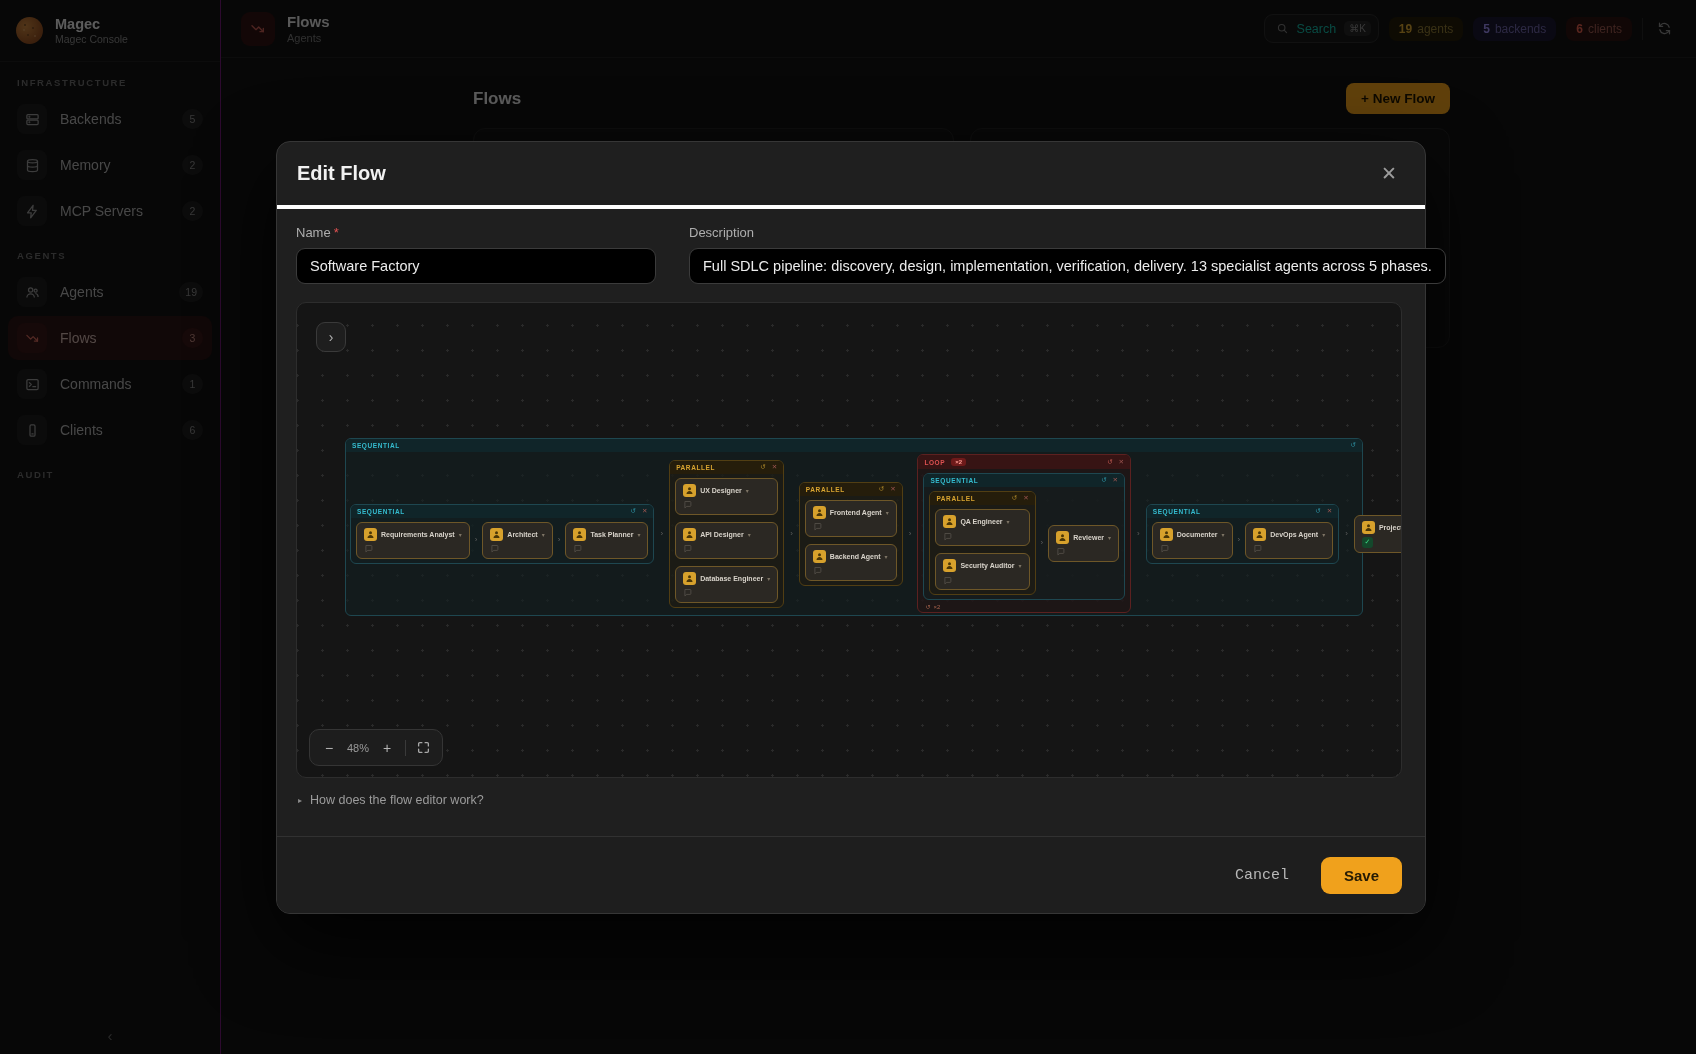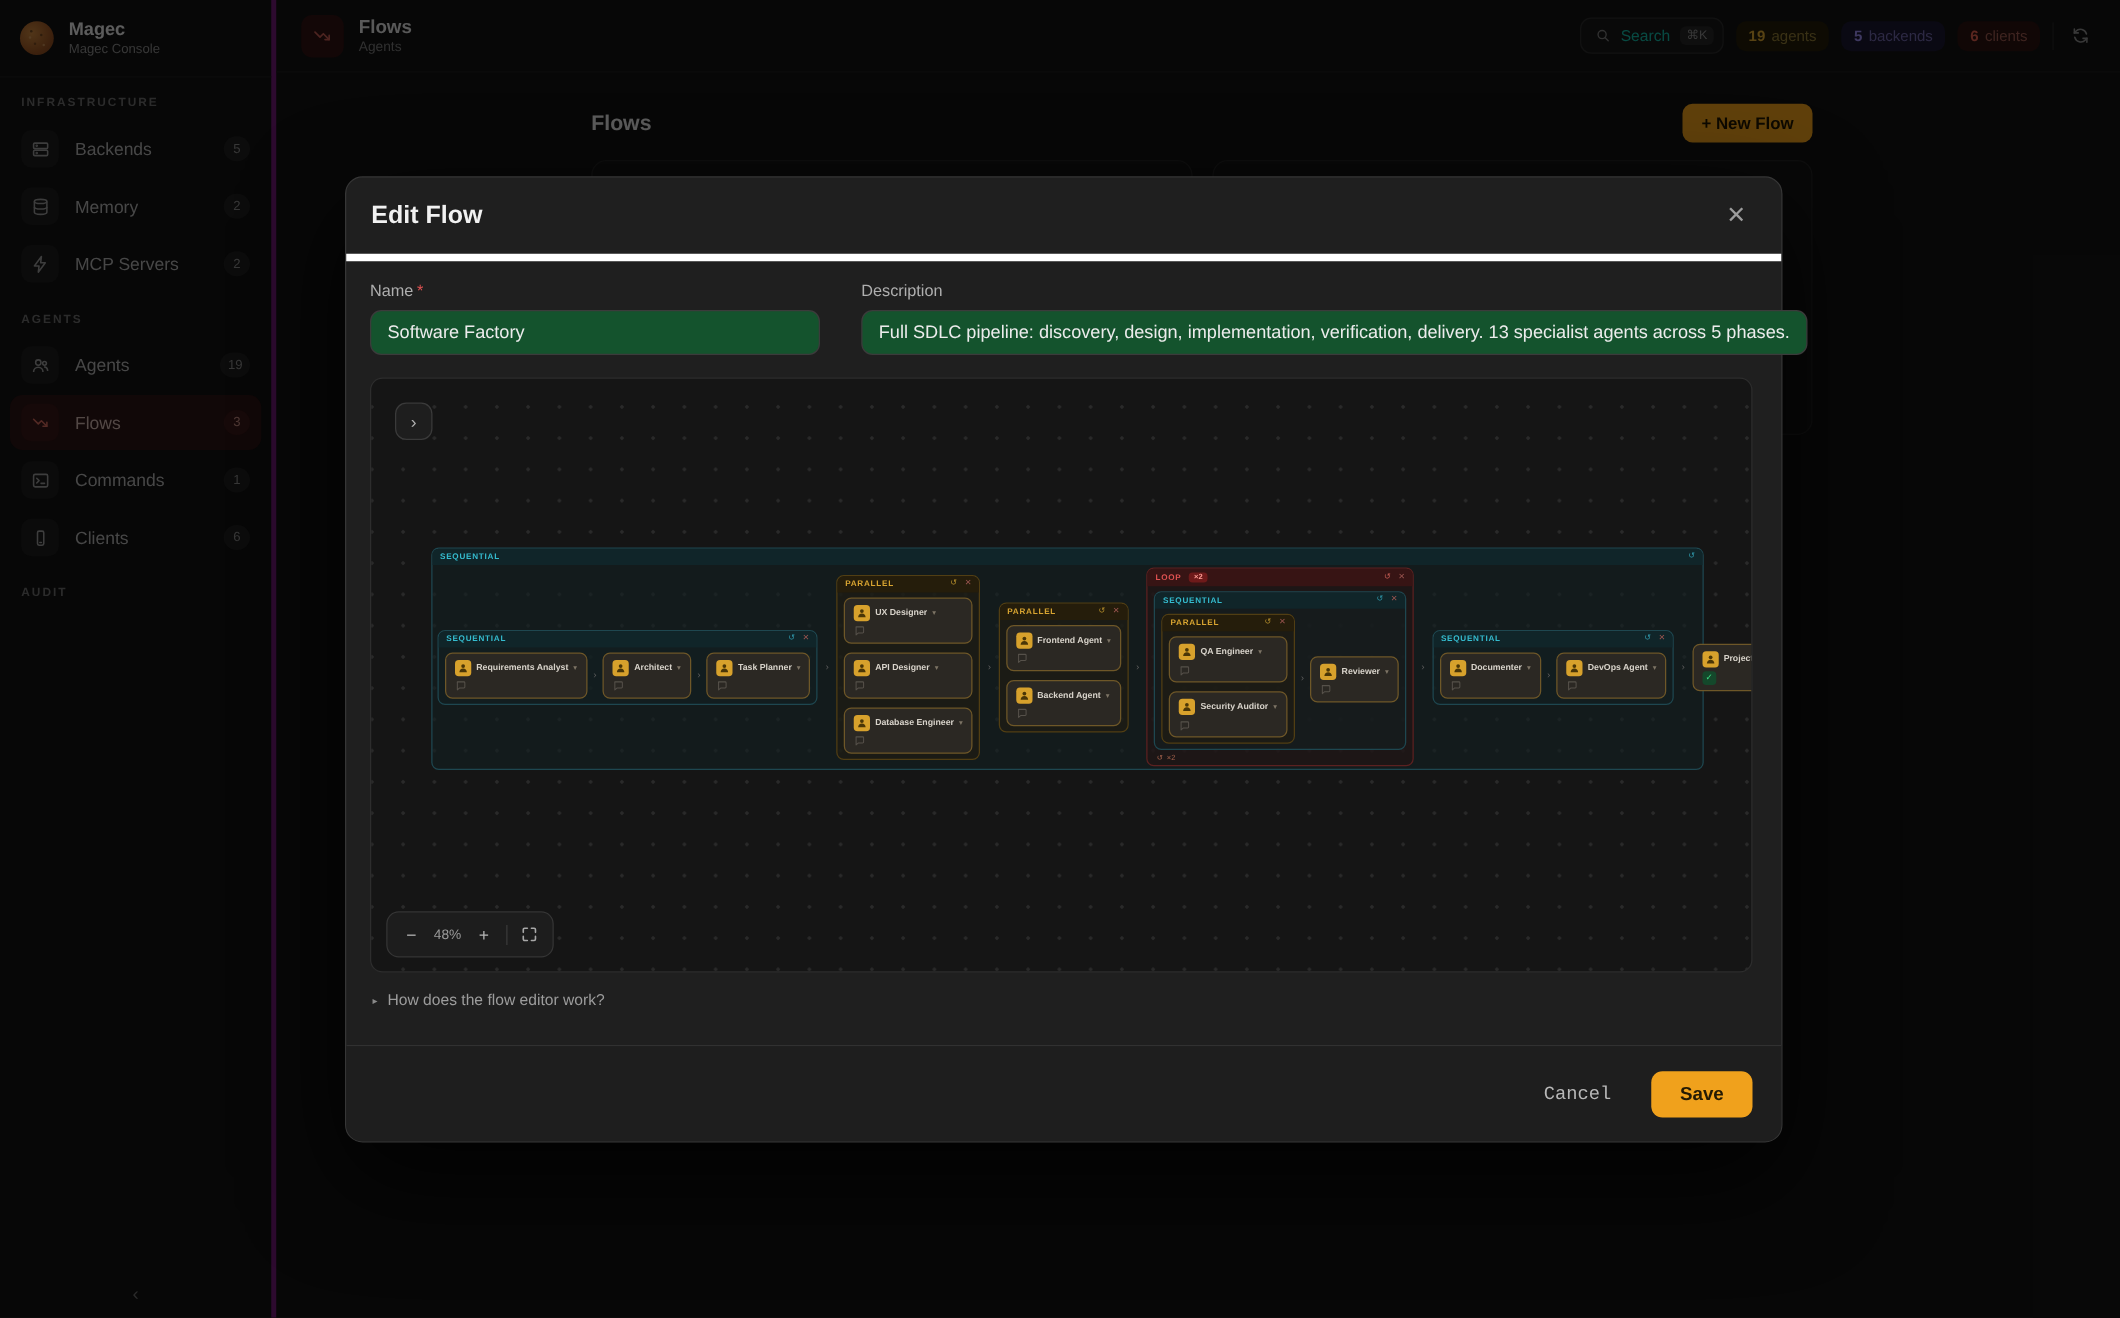--- a/index.html
+++ b/index.html
@@ -2,21 +2,21 @@
 <html><head>
 <meta charset="utf-8">
 <style>
   * { margin:0; padding:0; box-sizing:border-box; }
   html,body { width:1696px; height:1054px; overflow:hidden; }
   body { background:#131313; font-family:"Liberation Sans","DejaVu Sans",sans-serif; position:relative; }
   svg { display:block; }
 
   
   .app { position:absolute; inset:0; display:flex; z-index:1; }
-  .sidebar { width:221px; background:#121212; border-right:4px solid #701a75; position:relative; flex-shrink:0; }
+  .sidebar { width:221px; background:#121212; border-right:1px solid #701a75; position:relative; flex-shrink:0; }
   .brand { display:flex; align-items:center; gap:12px; padding:15px 16px 16px; }
   .logo { width:27px; height:27px; border-radius:50%; flex-shrink:0;
           background:radial-gradient(circle at 35% 35%, #c9853e, #9a5524 62%, #7c421c); position:relative; }
   .logo::after { content:""; position:absolute; width:2px; height:2px; border-radius:50%; background:rgba(0,0,0,.4);
           left:8px; top:7px; box-shadow:8px 3px 0 rgba(0,0,0,.35), 3px 10px 0 rgba(0,0,0,.3), 10px 11px 0 rgba(255,220,160,.35), -1px 5px 0 rgba(255,220,160,.3); }
   .brand-name { font-size:14.5px; font-weight:700; color:#e6e6e6; line-height:1.25; }
   .brand-sub { font-size:10.5px; color:#8a8a8a; }
   .side-divider { height:1px; background:#1e1e1e; }
   .section-label { padding:15px 17px 7px; font-size:9.5px; font-weight:700; letter-spacing:1.6px; color:#6c6c6c; }
   .nav-item { display:flex; align-items:center; gap:13px; margin:2px 8px; padding:7px 9px; border-radius:10px; cursor:pointer; }
@@ -52,30 +52,30 @@
   .page-head { display:flex; align-items:center; justify-content:space-between; padding:25px 246px 0 252px; }
   .page-title { font-size:17px; font-weight:700; color:#e3e3e3; }
   .btn-newflow { background:#f0a11c; color:#221804; border:none; border-radius:8px; padding:8px 15px; font-size:13.5px; font-weight:700; cursor:pointer; font-family:inherit; }
   .cards { position:absolute; left:252px; right:246px; top:70px; display:flex; gap:16px; }
   .card-stub { flex:1; height:220px; background:#161616; border:1px solid #242424; border-radius:12px; }
 
   
   .overlay { position:absolute; inset:0; background:rgba(0,0,0,0.6); z-index:5; }
   .modal { position:absolute; left:276px; top:141px; width:1150px; height:773px; z-index:10;
            background:#1f1f1f; border:1px solid #363636; border-radius:14px; box-shadow:0 30px 80px rgba(0,0,0,.8); }
-  .modal-head { height:67px; display:flex; align-items:center; padding:12px 20px; border-bottom:6px solid #ffffff; }
+  .modal-head { height:67px; display:flex; align-items:center; padding:12px 20px; border-bottom:4px solid #ffffff; }
   .modal-title { font-size:20px; font-weight:700; color:#f1f1f1; }
   .modal-close { margin-left:auto; margin-right:8px; color:#9c9c9c; font-size:19px; cursor:pointer; line-height:1; }
   .modal-body { padding:16px 23px 0 19px; }
   .form-row { display:flex; gap:33px; }
   .field-name { width:360px; flex-shrink:0; }
   .field-desc { flex:1; }
   .flabel { font-size:13px; color:#aeaeae; margin-bottom:8px; }
   .req { color:#e05252; margin-left:3px; }
-  .finput { height:36px; background:#14532d; border:1px solid #3b3b3b; border-radius:9px; display:flex; align-items:center;
+  .finput { height:36px; background:#000000; border:1px solid #3b3b3b; border-radius:9px; display:flex; align-items:center;
             padding:0 13px; font-size:14.5px; color:#ececec; white-space:nowrap; overflow:hidden; cursor:text; }
 
   
   .canvas { margin-top:18px; height:476px; position:relative; background:#151515; border:1px solid #2d2d2d; border-radius:10px;
             background-image:radial-gradient(circle,#2a2a2a 1.2px,transparent 1.4px); background-size:25px 25px; background-position:13px 10px; overflow:hidden; }
   .expand-btn { position:absolute; left:19px; top:19px; width:30px; height:30px; border-radius:9px; background:#1e1e1e;
                 border:1px solid #3a3a3a; color:#b2b2b2; display:flex; align-items:center; justify-content:center; font-size:14px; cursor:pointer; }
 
   .fgroup { border-radius:6px; border:1px solid; display:flex; flex-direction:column; }
   .ghead { display:flex; align-items:center; gap:4px; padding:3px 6px; border-radius:5px 5px 0 0; }

